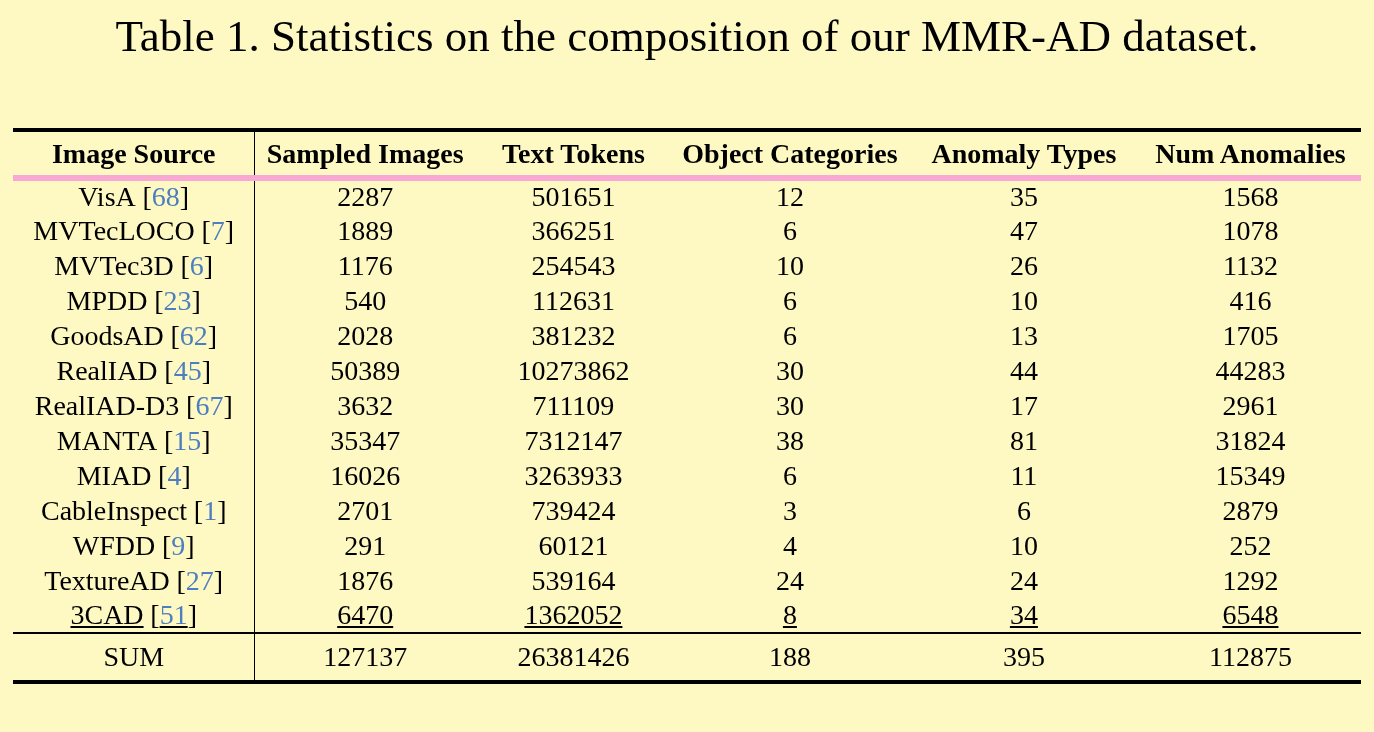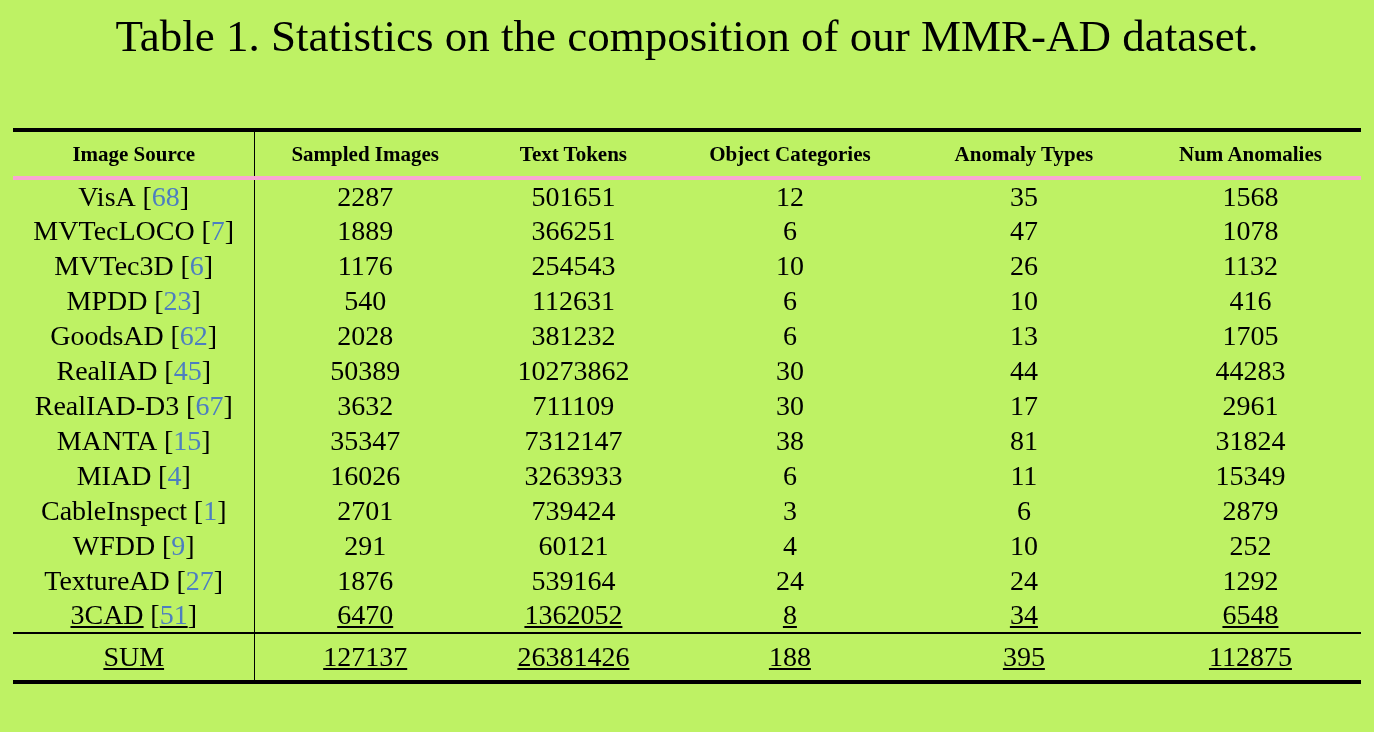--- a/index.html
+++ b/index.html
@@ -5,21 +5,21 @@
   * { margin: 0; padding: 0; box-sizing: border-box; }
   html, body { background: #ffffff; }
   body {
     width: 1374px;
     height: 732px;
     font-family: "Liberation Serif", "DejaVu Serif", serif;
     color: #000000;
     overflow: hidden;
     position: relative;
   }
-  .page { width: 1374px; height: 732px; background: #bef264; }
+  .page { width: 1374px; height: 732px; background: #fef9c3; }
 
   .caption {
     padding-top: 8px;
     text-align: center;
     font-size: 45px;
     line-height: 56px;
     color: #000000;
     white-space: nowrap;
   }
 
@@ -35,36 +35,35 @@
   col.c2 { width: 16.32%; }
   col.c3 { width: 14.61%; }
   col.c4 { width: 17.51%; }
   col.c5 { width: 17.21%; }
   col.c6 { width: 16.40%; }
 
   th, td { text-align: center; vertical-align: middle; padding: 0; }
 
   thead th {
     height: 48px;
-    font-size: 21px;
+    font-size: 28px;
     font-weight: bold;
-    border-bottom: 4px solid #f9a8d4;
+    border-bottom: 6px solid #f9a8d4;
     white-space: nowrap;
   }
   tbody td {
     height: 35px;
     font-size: 28px;
     white-space: nowrap;
   }
   tbody tr:last-child td { border-bottom: 2px solid #000000; text-decoration: underline; }
   tfoot td {
     height: 49px;
     font-size: 28px;
     white-space: nowrap;
-    text-decoration: underline;
   }
   .vdiv { border-right: 1.5px solid #000000; }
 
   .cite-wrap { margin-left: 0.24em; }
   a.cite {
     color: var(--cite-color, #4d7ec0);
     text-decoration: none;
     cursor: pointer;
   }
 </style>

